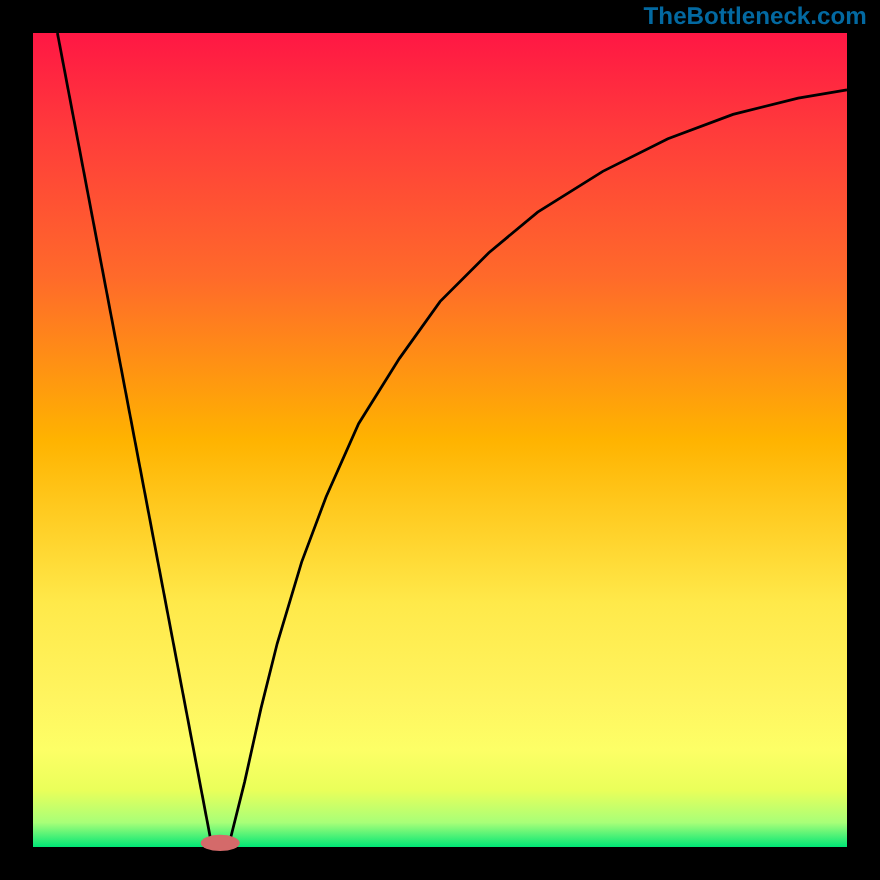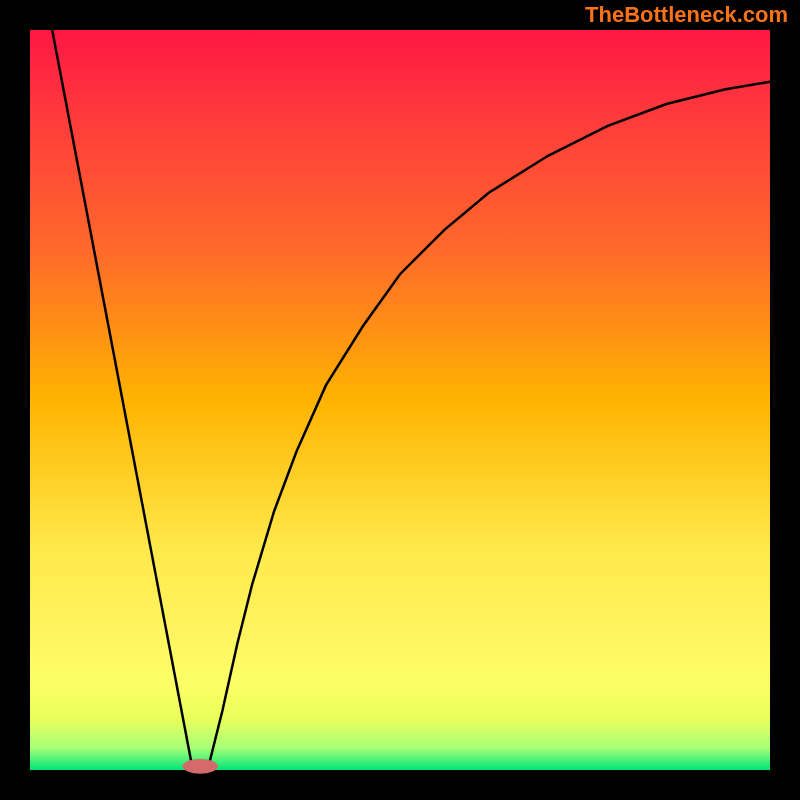--- a/index.html
+++ b/index.html
@@ -15,21 +15,21 @@
     position: absolute;
     top: 0;
     left: 0;
     width: 800px;
     height: 800px;
   }
   #watermark {
     position: absolute;
     top: 2px;
     right: 12px;
-    color: #f97316;
+    color: #0369a1;
     font-size: 22px;
     font-weight: bold;
     z-index: 10;
   }
 </style>
 </head>
 <body>
 
 <div id="watermark">TheBottleneck.com</div>
 <svg id="chart-container" width="800" height="800">

